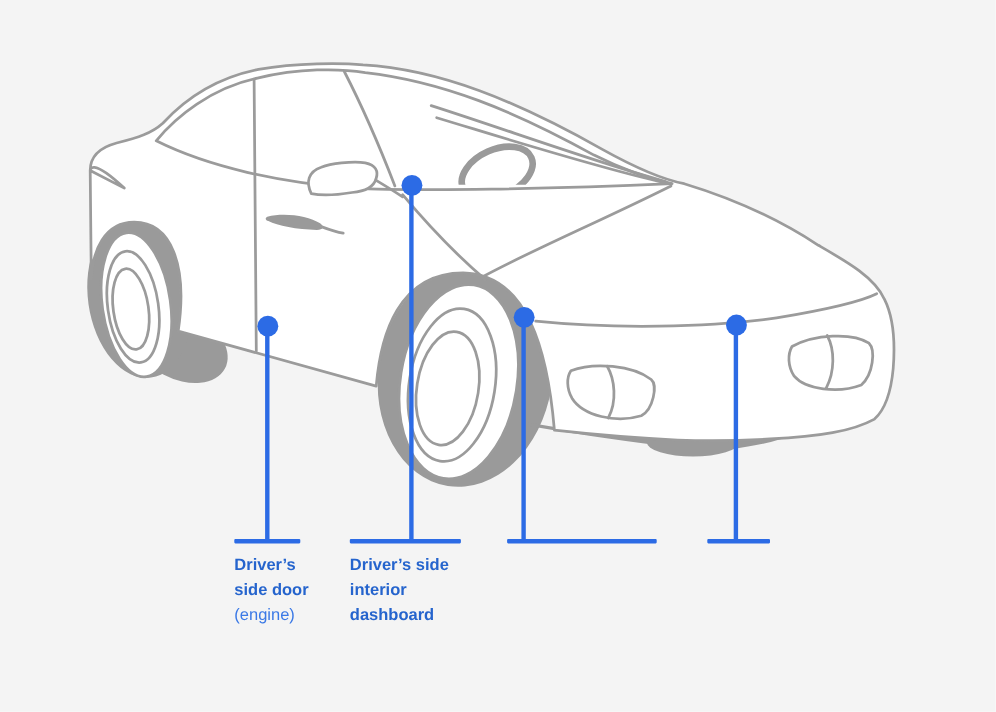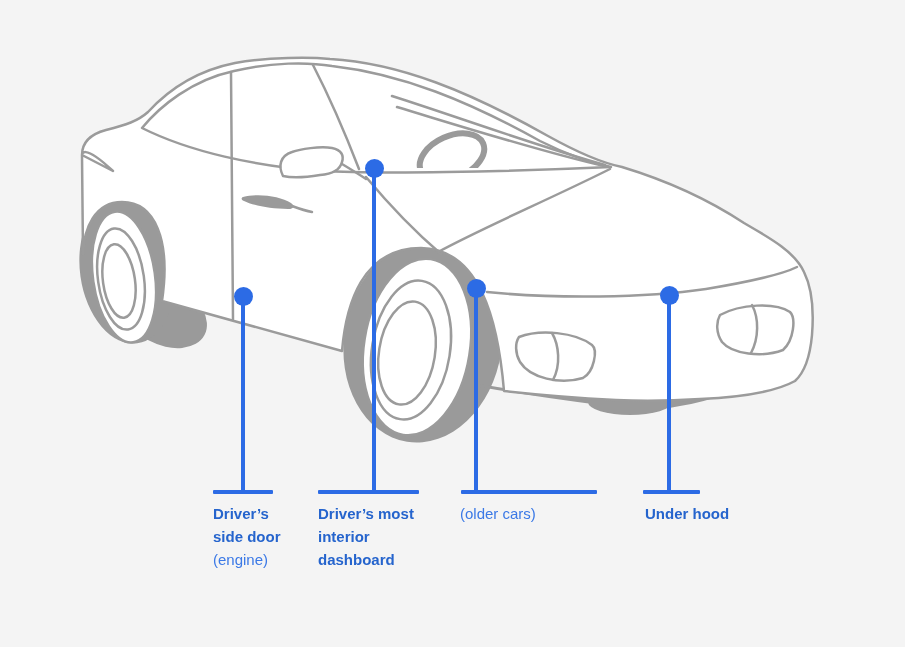--- a/index.html
+++ b/index.html
@@ -142,35 +142,33 @@
       <div class="t">Driver’s side door</div>
       <div class="s">(engine)</div>
     </div>
   </div>
 
   <div class="callout">
     <div class="leader" style="left:372px;top:168px;height:324px;"></div>
     <div class="dot" style="left:365px;top:159px;"></div>
     <div class="bar" style="left:318px;top:490px;width:101px;"></div>
     <div class="label" style="left:318px;top:502px;width:112px;">
-      <div class="t">Driver’s most interior dashboard</div>
+      <div class="t">Driver’s side interior dashboard</div>
     </div>
   </div>
 
   <div class="callout">
     <div class="leader" style="left:474px;top:288px;height:204px;"></div>
     <div class="dot" style="left:467px;top:279px;"></div>
     <div class="bar" style="left:461px;top:490px;width:136px;"></div>
     <div class="label" style="left:460px;top:502px;width:170px;">
-      <div class="s">(older cars)</div>
     </div>
   </div>
 
   <div class="callout">
     <div class="leader" style="left:667px;top:295px;height:197px;"></div>
     <div class="dot" style="left:660px;top:286px;"></div>
     <div class="bar" style="left:643px;top:490px;width:57px;"></div>
     <div class="label" style="left:645px;top:502px;width:192px;">
-      <div class="t">Under hood</div>
     </div>
   </div>
 
 </div>
 
 </body></html>

